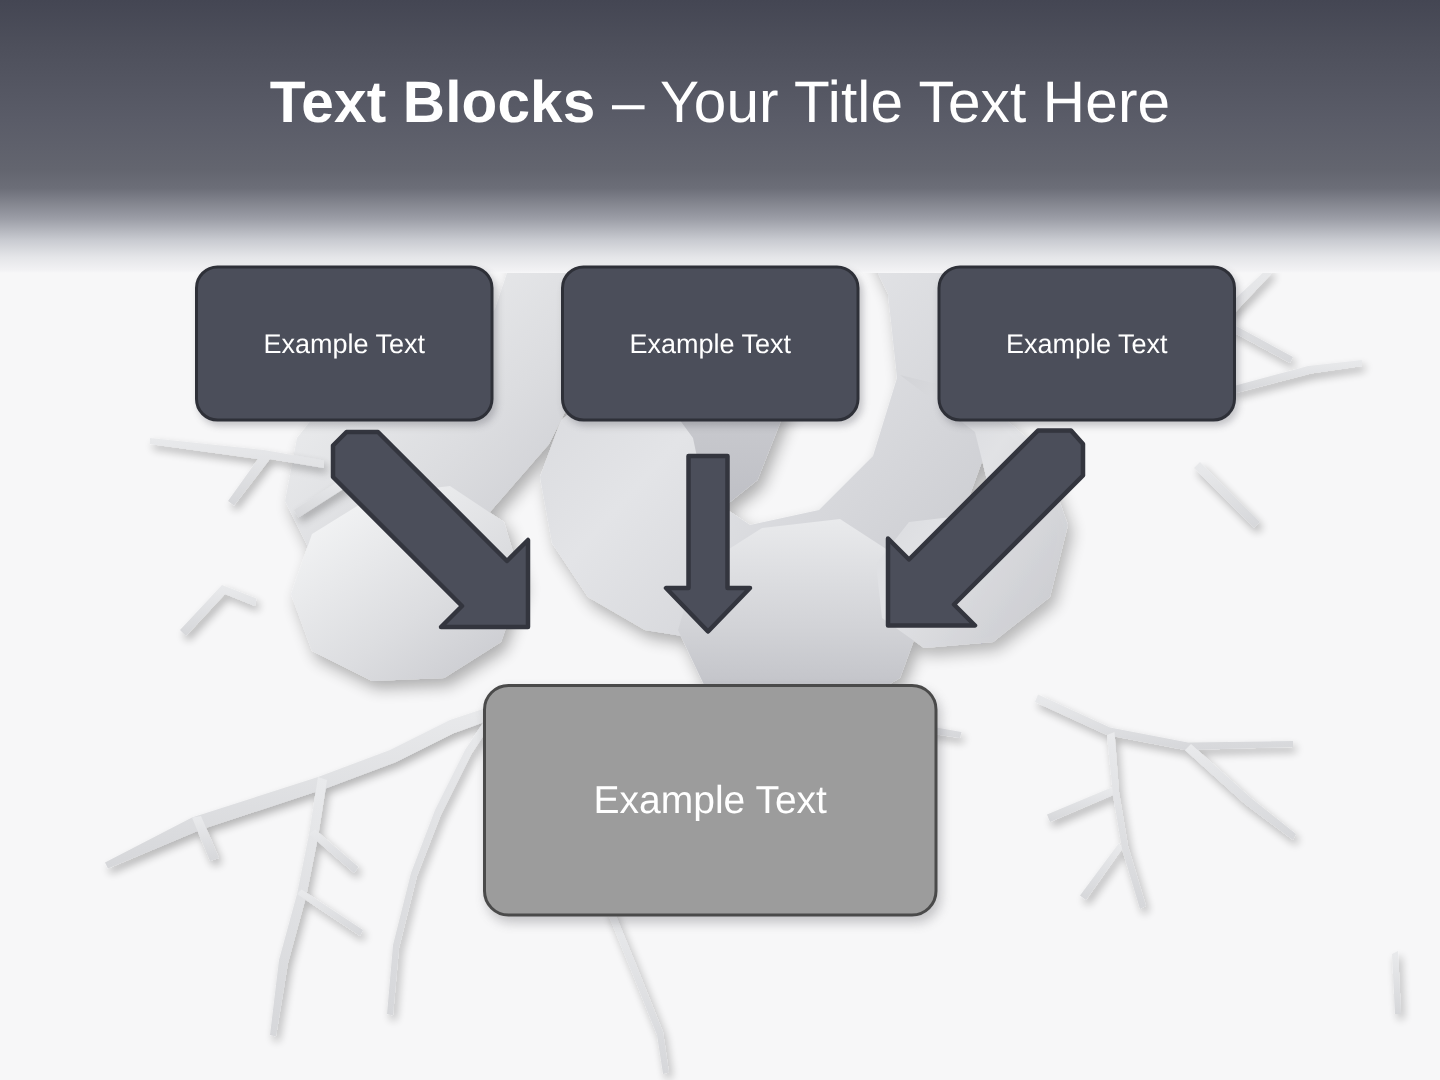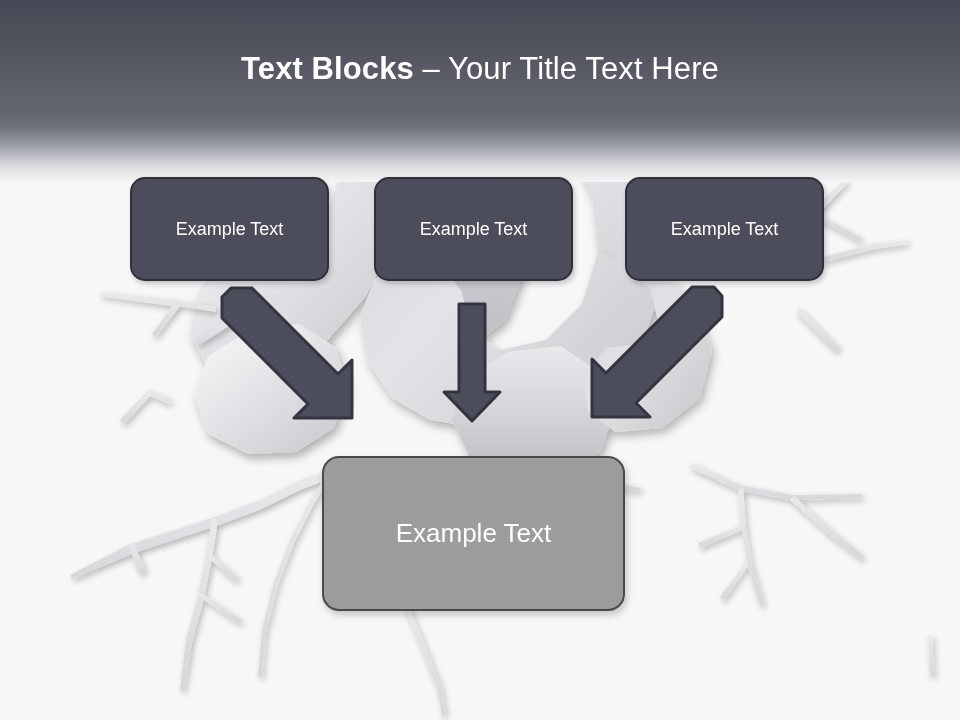--- a/index.html
+++ b/index.html
@@ -46,21 +46,21 @@
     z-index: 3;
     pointer-events: none;
   }
   .header-title {
     position: absolute;
     left: 0;
     top: 50px;
     width: 960px;
     text-align: center;
     color: #ffffff;
-    font-size: 31px;
+    font-size: 39px;
     line-height: 38px;
     letter-spacing: 0.1px;
     white-space: nowrap;
     z-index: 4;
   }
   .header-title .t-bold { font-weight: bold; }
   .header-title .t-light { font-weight: normal; }
 
   
   .tbox {

